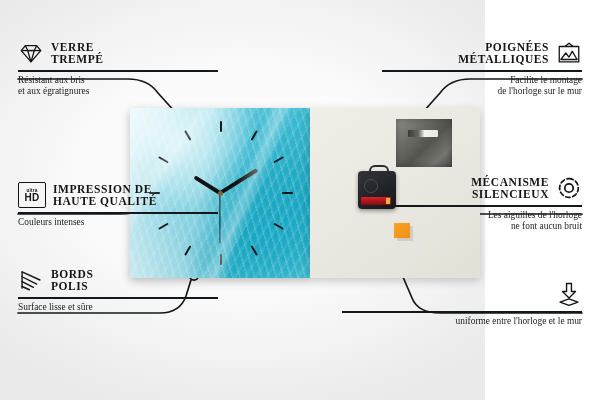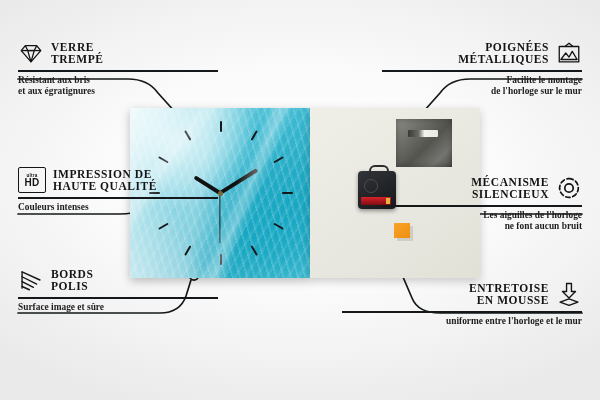--- a/index.html
+++ b/index.html
@@ -2,21 +2,21 @@
 <html><head>
 <meta charset="utf-8">
 <style>
   html,body{margin:0;padding:0;}
   body{
     width:600px;height:400px;overflow:hidden;
     font-family:"Liberation Serif", serif;
     background:#ffffff;
   }
   #stage{
-    position:relative;width:600px;height:400px;
+    position:relative;width:485px;height:400px;
     background:
       radial-gradient(ellipse 70% 60% at 50% 45%, #ffffff 0%, #fbfbfb 45%, #f2f2f2 75%, #eaeaea 100%);
   }
   
   #wires{position:absolute;left:0;top:0;width:600px;height:400px;}
 
   
   #product{
     position:absolute;left:130px;top:108px;width:350px;height:170px;
   }
@@ -83,21 +83,21 @@
   .lab.right .head{flex-direction:row-reverse;}
   .ico{width:26px;height:26px;flex:0 0 26px;display:block;}
   .title{
     font-family:"Liberation Serif", serif;
     font-weight:700;font-size:11.5px;line-height:12.5px;
     letter-spacing:.55px;color:#141414;text-transform:uppercase;
   }
   .rule{height:1.6px;background:#15181a;margin:4px 0 3px;}
   .sub{
     font-family:"Liberation Serif", serif;
-    font-size:9.4px;line-height:11.4px;color:#1d1d1d;font-weight:bold;
+    font-size:9.4px;line-height:11.4px;color:#1d1d1d;
   }
   .hd-ultra{
     width:26px;height:24px;border:1.6px solid #141414;border-radius:2px;
     display:flex;flex-direction:column;align-items:center;justify-content:center;
     font-family:"Liberation Sans", sans-serif;color:#141414;
   }
   .hd-ultra .u{font-size:4.6px;font-weight:700;letter-spacing:.2px;line-height:5px;}
   .hd-ultra .h{font-size:10px;font-weight:700;line-height:10px;letter-spacing:.3px;}
 </style>
 </head>
@@ -183,21 +183,21 @@
       <div>
         <div class="title">VERRE</div>
         <div class="title">TREMPÉ</div>
       </div>
     </div>
     <div class="rule"></div>
     <div class="sub">Résistant aux bris</div>
     <div class="sub">et aux égratignures</div>
   </div>
 
-  <div class="lab left" style="left:18px;top:167px;">
+  <div class="lab left" style="left:18px;top:182px;">
     <div class="head">
       <div class="hd-ultra">
         <span class="u">ultra</span>
         <span class="h">HD</span>
       </div>
       <div>
         <div class="title">IMPRESSION DE</div>
         <div class="title">HAUTE QUALITÉ</div>
       </div>
     </div>
@@ -215,21 +215,21 @@
             <path d="M5 24 L14 28"></path>
           <path d="M5 6 L5 26"></path>
         </g>
       </svg>
       <div>
         <div class="title">BORDS</div>
         <div class="title">POLIS</div>
       </div>
     </div>
     <div class="rule"></div>
-    <div class="sub">Surface image et sûre</div>
+    <div class="sub">Surface lisse et sûre</div>
   </div>
 
   <div class="lab right" style="left:382px;top:40px;">
     <div class="head">
       <svg class="ico" viewBox="0 0 32 32">
         <g fill="none" stroke="#141414" stroke-width="1.6" stroke-linejoin="round">
           <rect x="4" y="8" width="24" height="19"></rect>
           <path d="M11 8 L16 4 L21 8"></path>
           <path d="M6 24 L12 16 L16 21 L20 14 L26 24 Z"></path>
         </g>
@@ -263,22 +263,18 @@
   </div>
 
   <div class="lab right" style="left:342px;top:281px;width:240px;">
     <div class="head">
       <svg class="ico" viewBox="0 0 32 32">
         <g fill="none" stroke="#141414" stroke-width="1.7" stroke-linejoin="round">
           <path d="M13 3 H19 V13 H24 L16 21 L8 13 H13 Z"></path>
           <path d="M16 22 L27 26 L16 30 L5 26 Z"></path>
         </g>
       </svg>
-      <div>
-        <div class="title">ENTRETOISE</div>
-        <div class="title">EN MOUSSE</div>
-      </div>
     </div>
     <div class="rule"></div>
     <div class="sub">uniforme entre l'horloge et le mur</div>
   </div>
 
 </div>
 
 </body></html>

